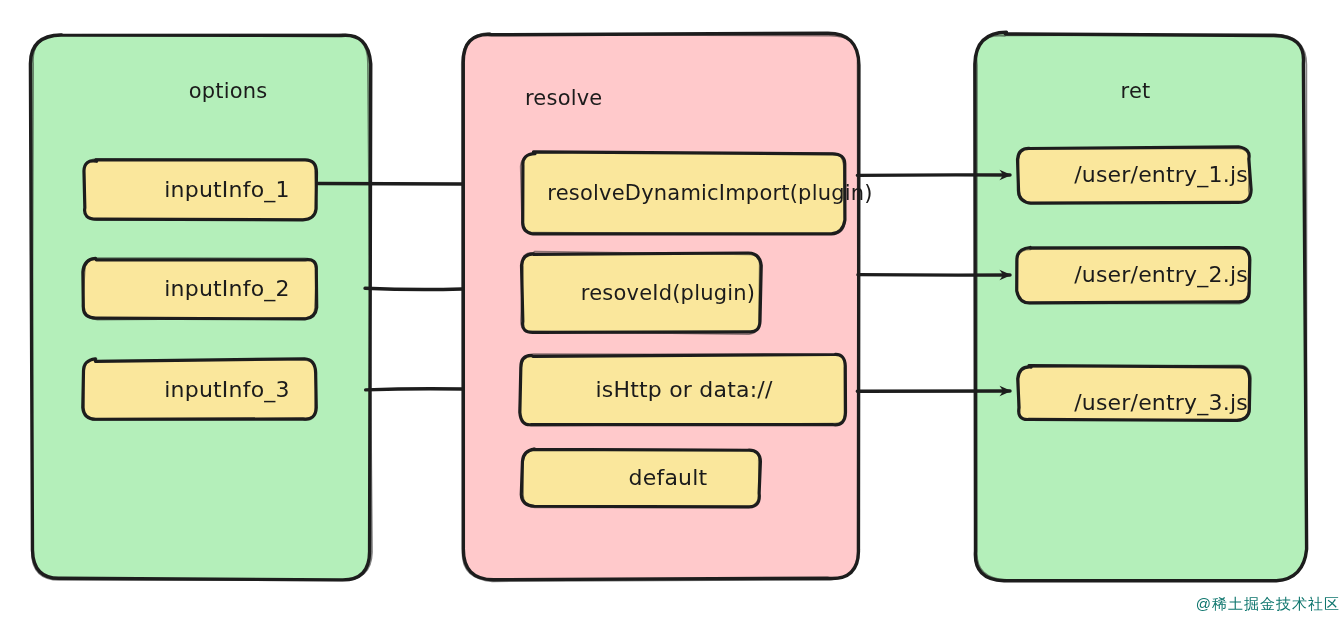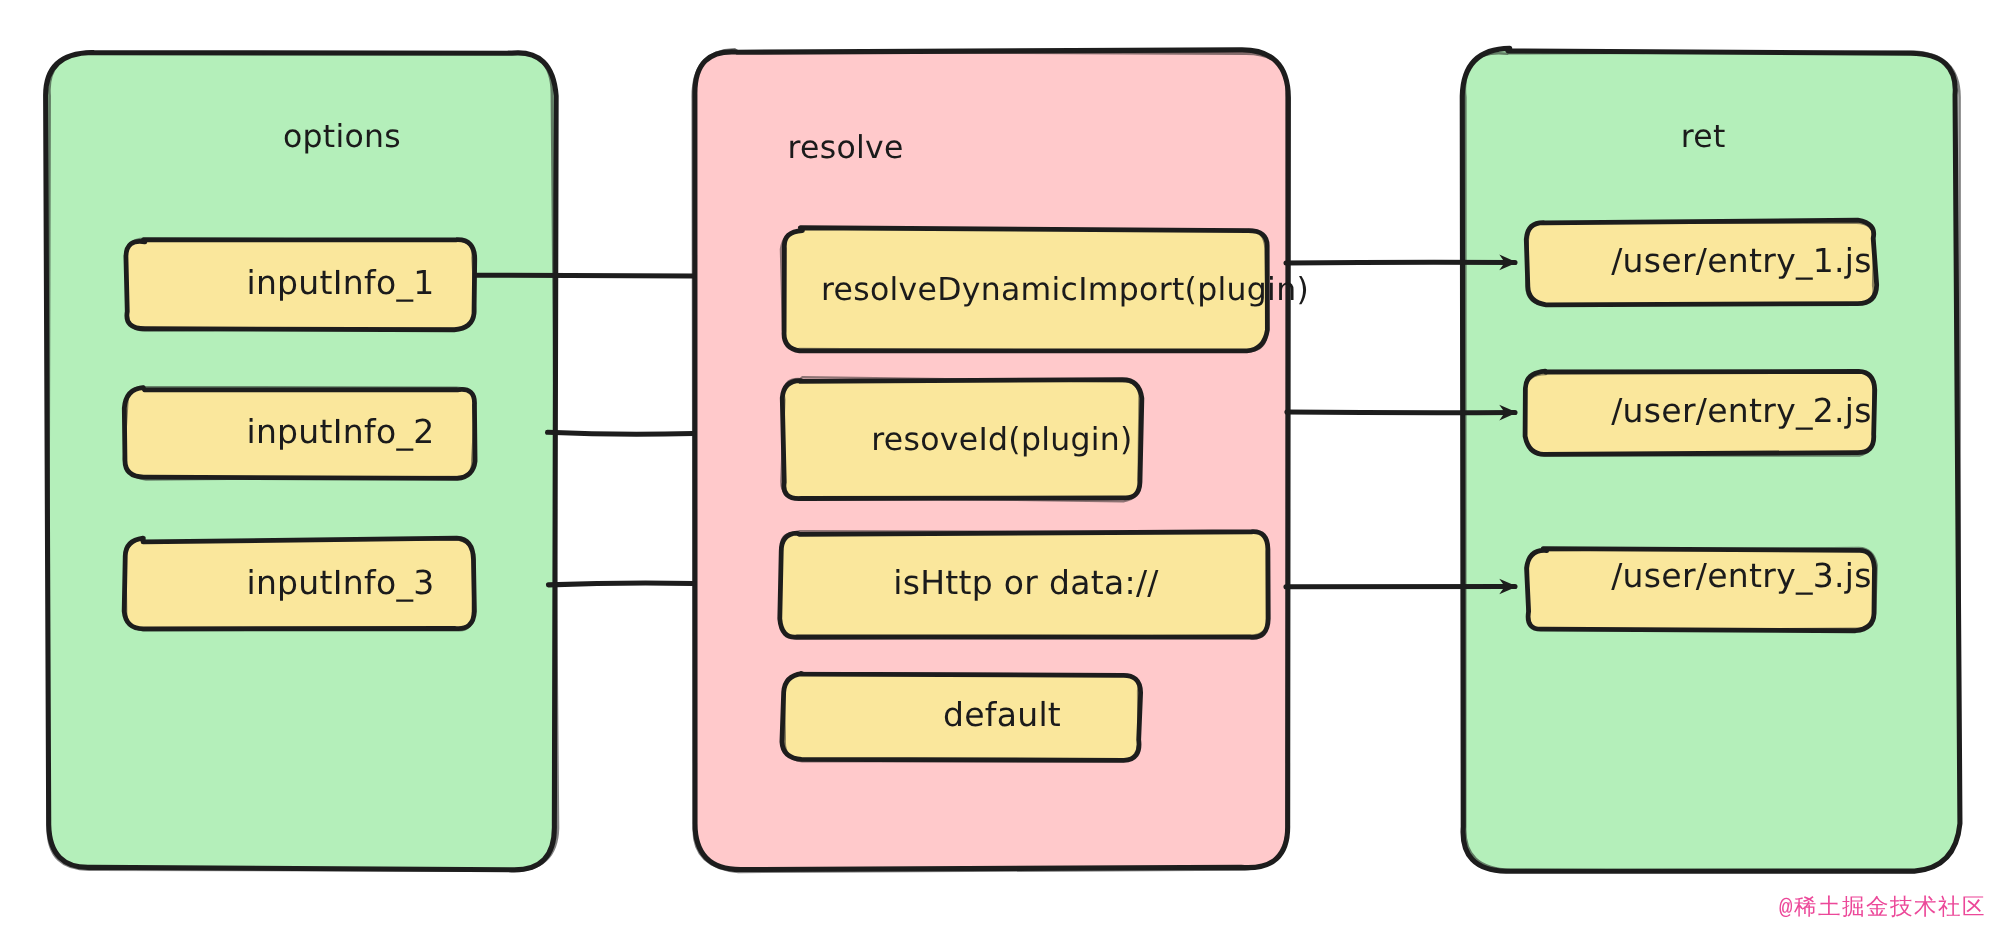--- a/index.html
+++ b/index.html
@@ -55,25 +55,25 @@
   }
 
   .node-label.two-line {
     font-size: 21px;
     line-height: 1.16;
     flex-direction: row;
   }
 
   .watermark {
     position: absolute;
-    right: 16px;
+    right: 0;
     bottom: 6px;
     font-size: 15px;
-    color: #ec4899;
-    font-family: Liberation Mono, monospace;
+    color: #0f766e;
+    font-family: Liberation Sans, sans-serif;
     letter-spacing: 1px;
   }
 </style>
 </head>
 <body>
 
 <div id="diagram-root">
 
   <svg id="sketch-layer" viewBox="0 0 1340 620" xmlns="http://www.w3.org/2000/svg">
     <defs>
@@ -153,17 +153,17 @@
       <div class="label node-label" style="left: 84px; top: 259px; width: 232px; height: 60px;">inputInfo_2</div>
       <div class="label node-label" style="left: 84px; top: 360px; width: 232px; height: 60px;">inputInfo_3</div>
       <div class="label panel-title" style="left: 498px; top: 86px; text-align: right;">resolve</div>
       <div class="label node-label two-line" style="left: 522px; top: 153px; width: 322px; height: 80px;"><span>resolveDynamicImport</span><span>(plugin)</span></div>
       <div class="label node-label two-line" style="left: 522px; top: 253px; width: 238px; height: 80px;"><span>resoveId</span><span>(plugin)</span></div>
       <div class="label node-label" style="left: 520px; top: 355px; width: 274px; height: 70px;">isHttp or data://</div>
       <div class="label node-label" style="left: 522px; top: 450px; width: 238px; height: 56px;">default</div>
       <div class="label panel-title" style="left: 975px; width: 267px; top: 79px;">ret</div>
       <div class="label node-label" style="left: 1018px; top: 148px; width: 232px; height: 54px;">/user/entry_1.js</div>
       <div class="label node-label" style="left: 1018px; top: 248px; width: 232px; height: 54px;">/user/entry_2.js</div>
-      <div class="label node-label" style="left: 1018px; top: 366px; width: 232px; height: 38px;">/user/entry_3.js</div>
+      <div class="label node-label" style="left: 1018px; top: 384px; width: 232px; height: 38px;">/user/entry_3.js</div>
     </div>
 
   <div class="watermark">@稀土掘金技术社区</div>
 </div>
 
 </body></html>

